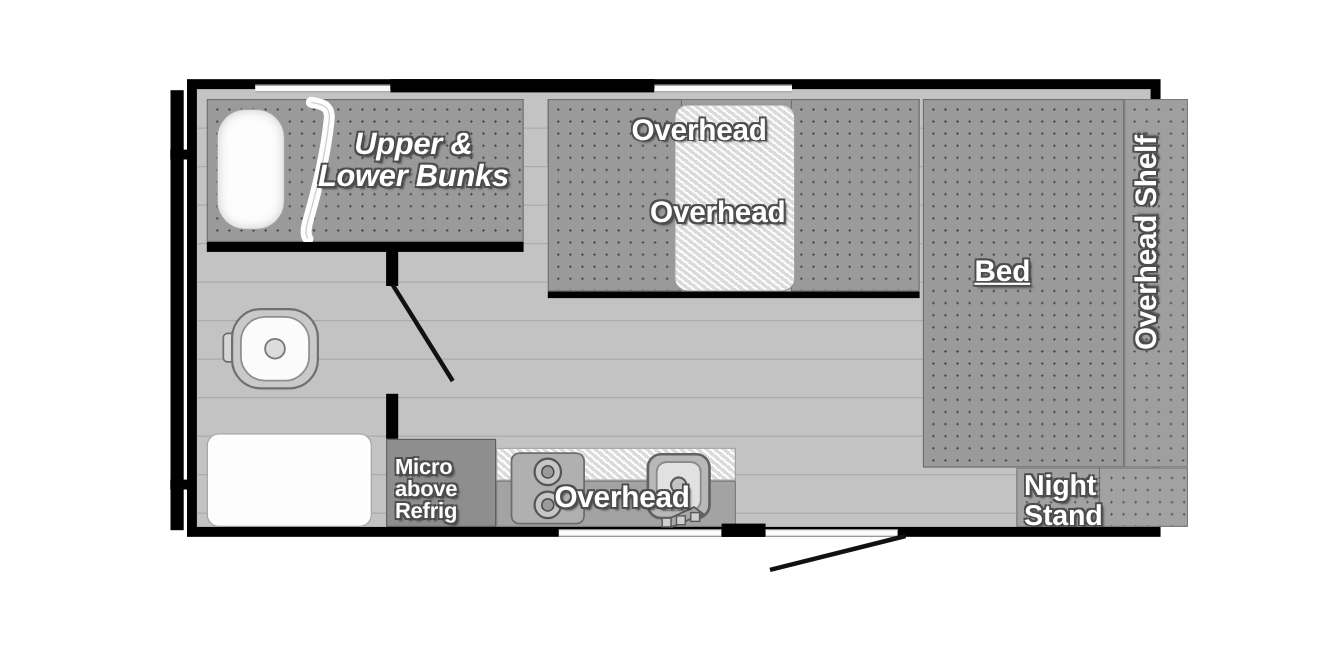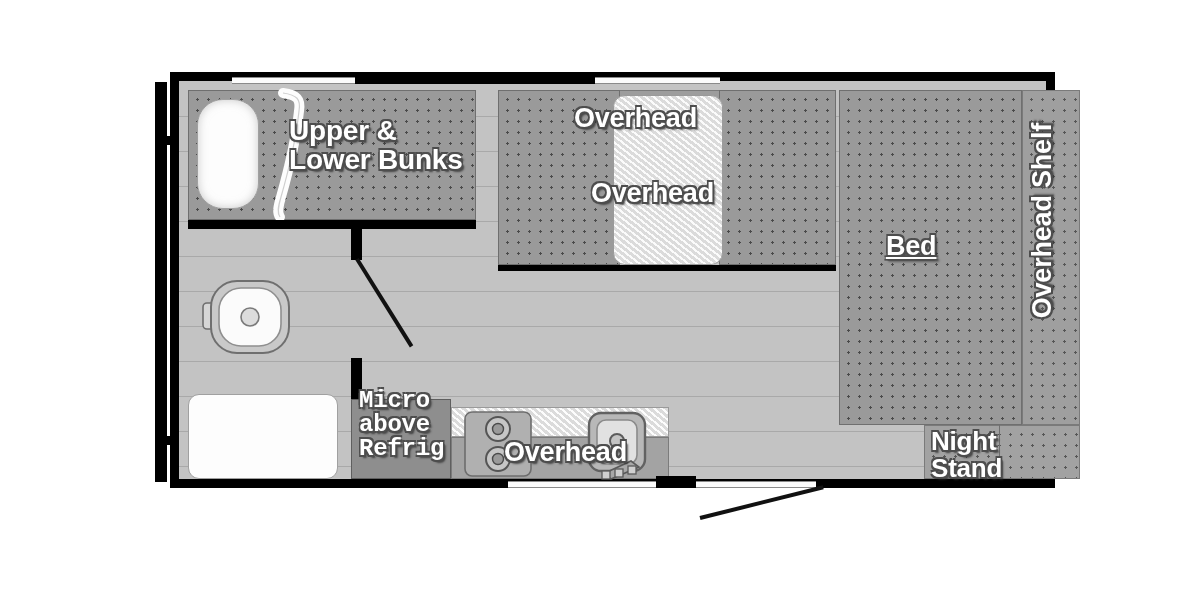--- a/index.html
+++ b/index.html
@@ -166,21 +166,21 @@
     <div class="block dotted" style="left:9px;top:9px;width:288px;height:130px;"></div>
 
     <div class="block whitefill" style="left:18px;top:18px;width:62px;height:110px;border-radius:26px;
                 box-shadow: inset 0 0 10px rgba(160,160,160,.55);"></div>
 
     <svg class="fixture" style="left:92px;top:10px;width:36px;height:128px;" viewBox="0 0 36 128">
       <path d="M12 2 C 26 4, 30 8, 28 20 C 25 48, 18 78, 10 106 C 7 116, 6 122, 9 126" stroke="#fdfdfd" stroke-width="10" fill="none" stroke-linecap="round"></path>
       <path d="M12 2 C 26 4, 30 8, 28 20 C 25 48, 18 78, 10 106 C 7 116, 6 122, 9 126" stroke="#cfcfcf" stroke-width="1.2" fill="none"></path>
     </svg>
 
-    <div class="lbl" style="left:110px;top:36px;font-size:28px;text-align:left;">Upper &amp;
+    <div class="lbl" style="left:110px;top:36px;font-size:28px;text-align:center;font-style:italic;">Upper &amp;
 Lower Bunks</div>
 
     <div class="partition" style="left:9px;top:139px;width:288px;height:9px;"></div>
 
     <svg class="fixture" style="left:22px;top:196px;width:98px;height:80px;" viewBox="0 0 98 80">
       <rect x="2" y="26" width="14" height="26" rx="4" fill="#d6d6d6" stroke="#6f6f6f" stroke-width="1.6"></rect>
       <rect x="10" y="4" width="78" height="72" rx="26" fill="#c9c9c9" stroke="#6f6f6f" stroke-width="2"></rect>
       <rect x="18" y="11" width="62" height="58" rx="22" fill="#fbfbfb" stroke="#8f8f8f" stroke-width="1.6"></rect>
       <circle cx="49" cy="40" r="9" fill="#dcdcdc" stroke="#7a7a7a" stroke-width="1.6"></circle>
     </svg>
@@ -213,21 +213,21 @@
 
     <div class="lbl vert" style="left:850px;top:42px;font-size:27px;">Overhead Shelf</div>
 
     <div class="block dotted-light" style="left:745px;top:344px;width:156px;height:54px;background-color:#a2a2a2;"></div>
     <div class="block" style="left:820px;top:344px;width:1px;height:54px;background:#707070;"></div>
 
     <div class="lbl" style="left:752px;top:347px;font-size:26px;">Night
 Stand</div>
 
     <div class="block" style="left:172px;top:318px;width:100px;height:80px;background:#8e8e8e;border:1px solid #5f5f5f;"></div>
-    <div class="lbl" style="left:180px;top:308px;font-size:24px;line-height:1.0;font-family:Liberation Mono, monospace;">Micro
+    <div class="lbl" style="left:180px;top:334px;font-size:20px;line-height:1.0;">Micro
 above
 Refrig</div>
 
     <div class="block counterfill" style="left:272px;top:326px;width:218px;height:30px;
                 background-image:repeating-linear-gradient(40deg, rgba(255,255,255,.9) 0 2px, rgba(208,208,208,.5) 2px 5px);"></div>
 
     <div class="block" style="left:272px;top:356px;width:218px;height:42px;background:#a3a3a3;border:1px solid #7b7b7b;"></div>
 
     <svg class="fixture" style="left:285px;top:330px;width:68px;height:66px;" viewBox="0 0 68 66">
       <rect x="1" y="1" width="66" height="64" rx="7" fill="#b0b0b0" stroke="#6d6d6d" stroke-width="1.6"></rect>

